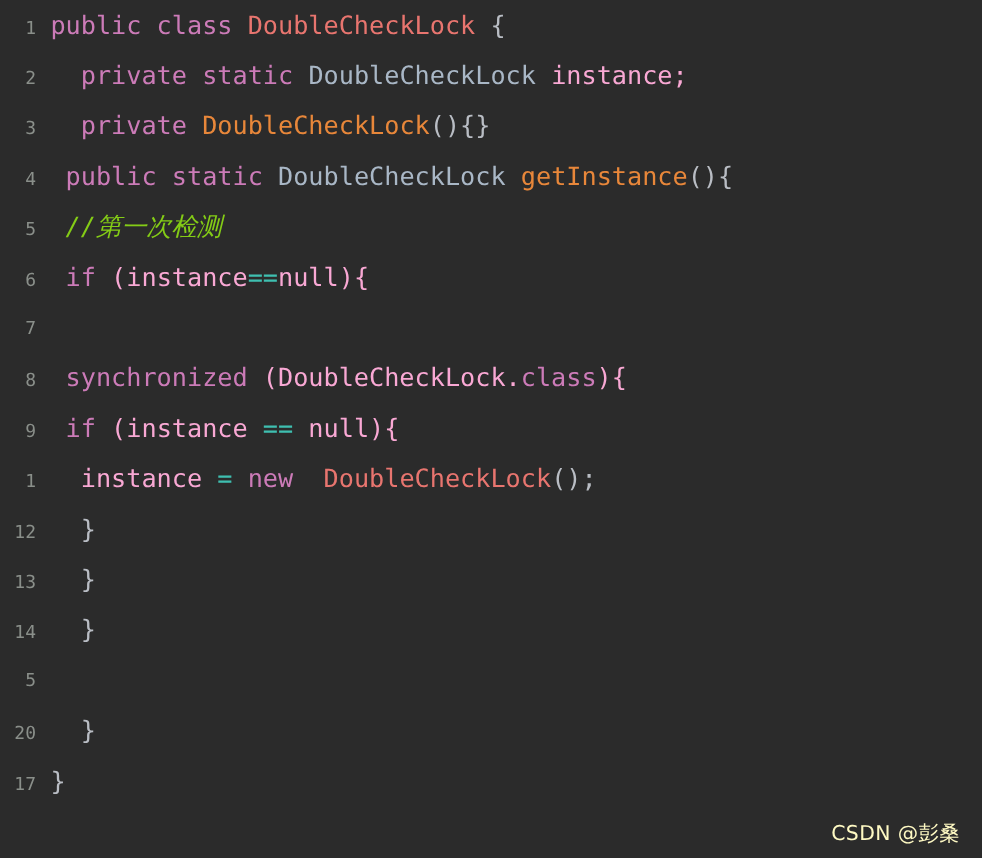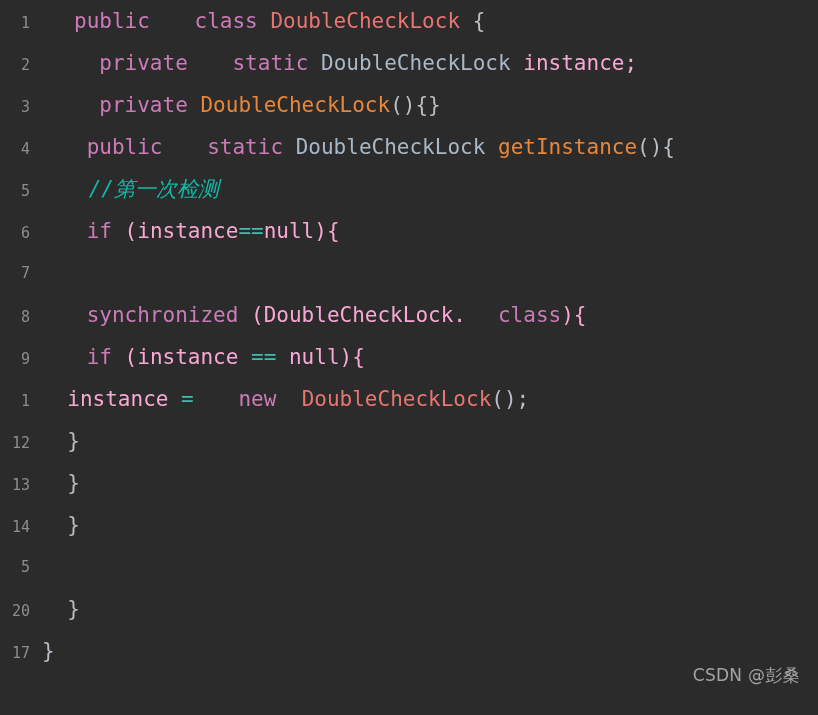--- a/index.html
+++ b/index.html
@@ -45,34 +45,34 @@
   .line-content {
     padding-left: 12px;
     font-size: 21px;
     letter-spacing: 0px;
     color: #c7cbd1;
     font-family: "DejaVu Sans Mono", "Liberation Mono", monospace;
     white-space: pre;
   }
 
   
-  .kw       { color: #cc7bb8; margin-left: 32px; }
+  .kw       { color: #cc7bb8; }
   .type     { color: #a9b7c6; }
   .cls      { color: #e8756f; }
   .method   { color: #e8873a; }
   .op       { color: #3fbfb0; }
   .plain    { color: #f9a8d4; }
   .punc     { color: #b9bdc4; }
-  .comment  { color: #14b8a6; font-style: italic; margin-left: 34px; }
+  .comment  { color: #84cc16; font-style: italic; }
 
   #watermark {
     position: absolute;
     right: 18px;
-    bottom: 28px;
-    color: #a3a3a3;
+    bottom: 9px;
+    color: #fef9c3;
     font-size: 17px;
     font-family: "DejaVu Sans", "Liberation Sans", sans-serif;
     user-select: none;
     letter-spacing: 0.3px;
   }
 </style>
 </head>
 <body>
 
 <div id="code-block">

